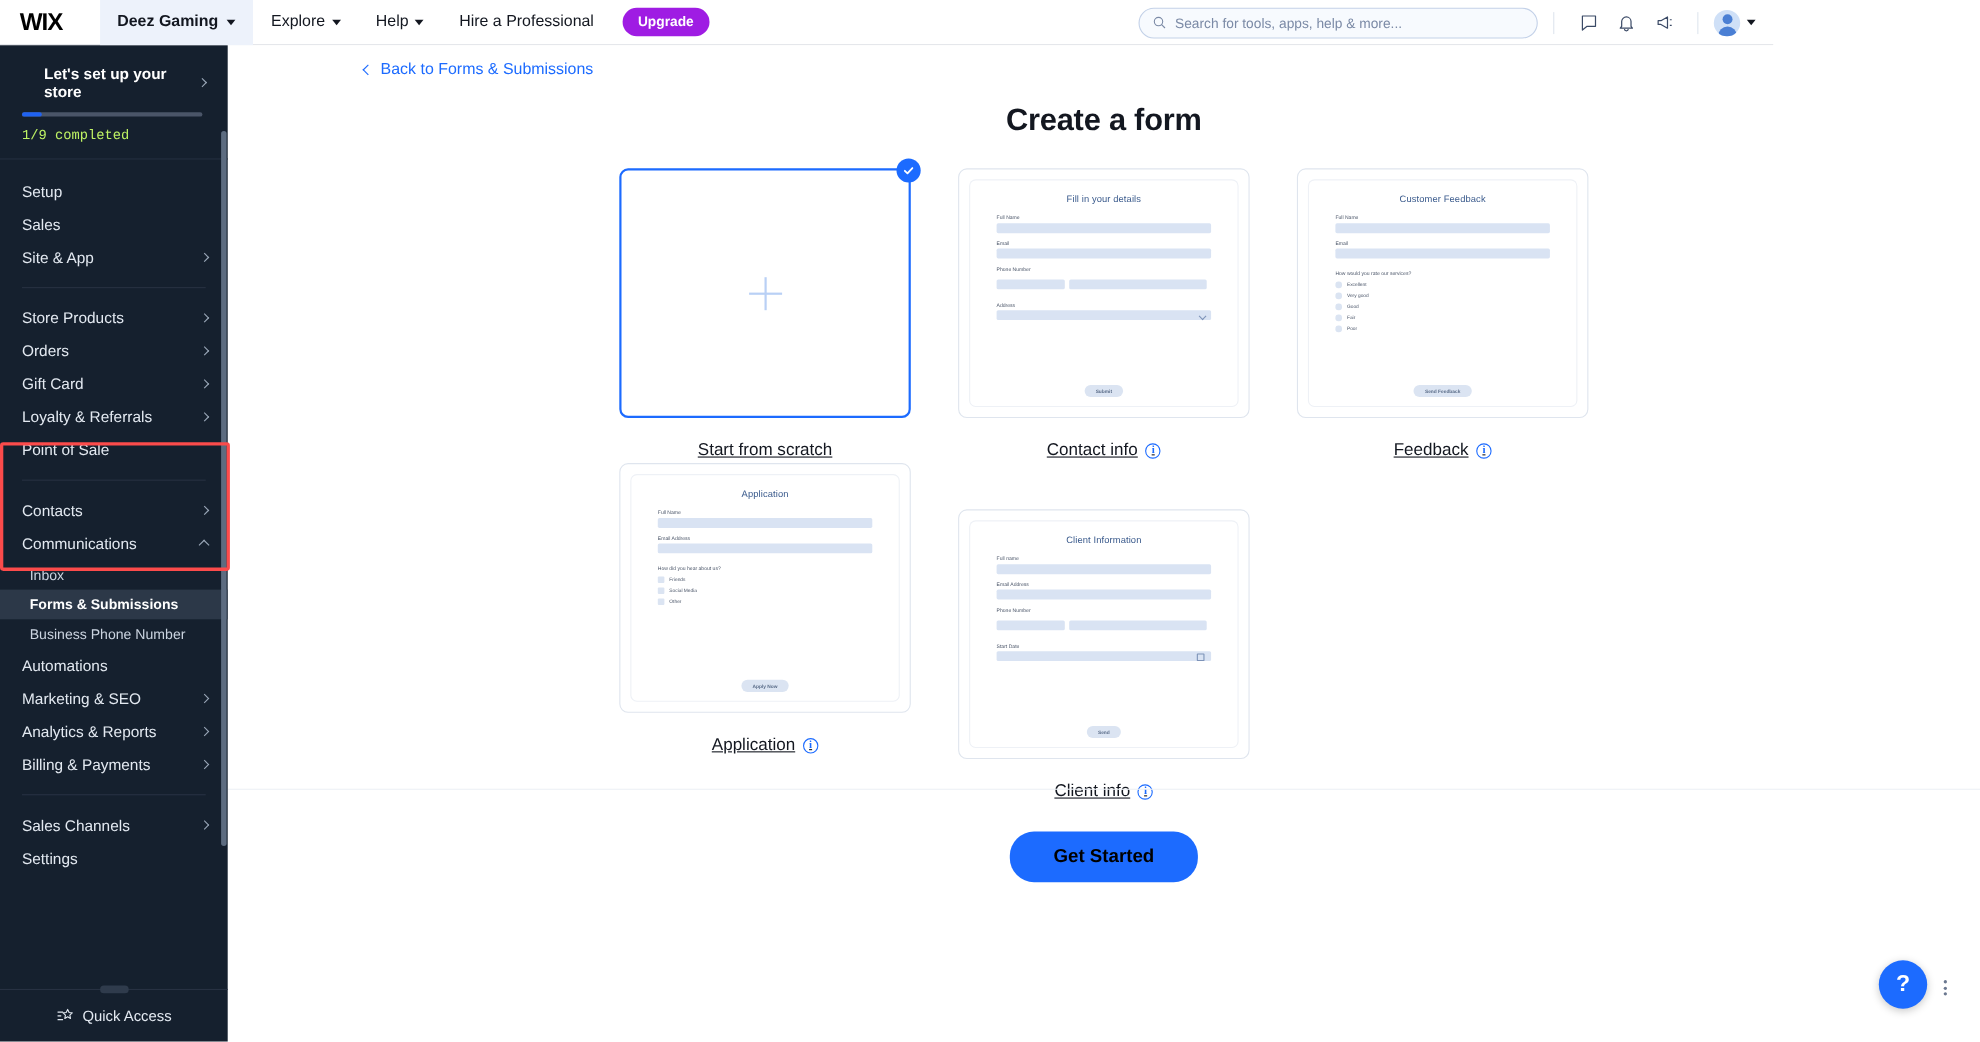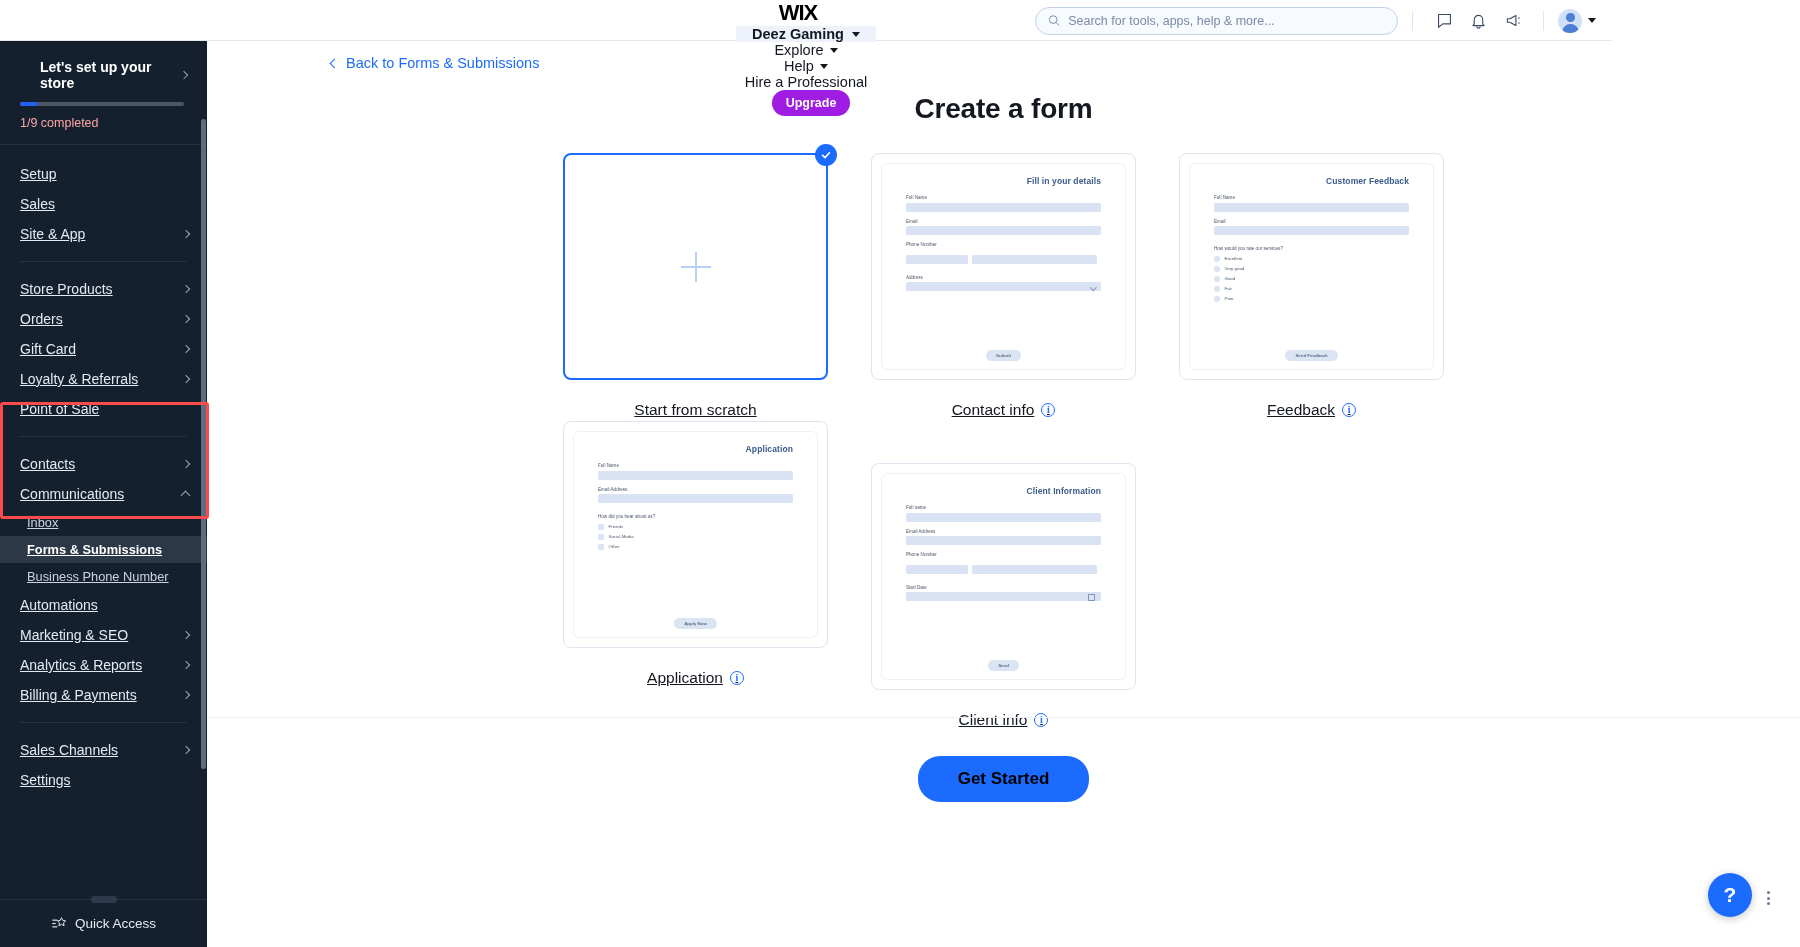--- a/index.html
+++ b/index.html
@@ -7,21 +7,21 @@
     width: 1800px; height: 947px;
     font-family: "Liberation Sans", sans-serif;
     background: #fff; overflow: hidden;
   }
   .app { position: relative; width: 1800px; height: 947px; }
 
   
   .topbar {
     position: absolute; top: 0; left: 0; width: 1612px; height: 41px;
     background: #fff; border-bottom: 1px solid #e5e7eb;
-    display: flex; align-items: center; z-index: 30; flex-direction: column;
+    display: flex; align-items: center; z-index: 30;
   }
   .wix-logo {
     font-size: 22px; font-weight: bold; letter-spacing: -1px;
     color: #000; margin-left: 18px; margin-right: 34px; font-family: "Liberation Sans", sans-serif;
   }
   .site-chip {
     display: flex; align-items: center; gap: 8px;
     background: #edf2fb; height: 41px; padding: 0 16px;
     font-size: 14.5px; font-weight: bold; color: #131720;
   }
@@ -65,28 +65,28 @@
   .sidebar {
     position: absolute; top: 41px; left: 0; width: 207px; height: 906px;
     background: #15202e; color: #dfe5ee; z-index: 20;
     display: flex; flex-direction: column;
   }
   .setup-block { padding: 18px 20px 14px 20px; border-bottom: 1px solid #242f3f; }
   .setup-head { display: flex; align-items: center; justify-content: space-between; padding-left: 20px; }
   .setup-title { font-size: 14px; font-weight: bold; color: #fff; }
   .progress-track { margin-top: 11px; height: 4px; background: #4a5568; border-radius: 2px; width: 164px; }
   .progress-fill { height: 4px; background: #1f62f2; border-radius: 2px; }
-  .setup-sub { margin-top: 10px; font-size: 12.5px; color: #fca5a5; }
+  .setup-sub { margin-top: 10px; font-size: 12.5px; color: #bef264; font-family: Liberation Mono, monospace; }
 
   .nav-scroll { flex: 1; overflow: hidden; position: relative; padding-top: 8px; }
   .nav-group { padding: 6px 0; }
   .nav-sep { height: 1px; background: #273142; margin: 6px 20px; }
   .snav {
     display: flex; align-items: center; justify-content: space-between;
-    padding: 7px 18px 7px 20px; font-size: 14px; color: #e3e9f1; cursor: pointer; text-decoration: underline;
+    padding: 7px 18px 7px 20px; font-size: 14px; color: #e3e9f1; cursor: pointer;
   }
   .snav.sub { padding-left: 27px; font-size: 12.8px; color: #cbd4e0; padding-top: 6px; padding-bottom: 6px; }
   .snav.sub.active { background: #2c3848; font-weight: bold; color: #fff; }
   .chev-r { width: 6px; height: 6px; border-right: 1.6px solid #9aa7b8;
             border-top: 1.6px solid #9aa7b8; transform: rotate(45deg); }
   .chev-u { width: 7px; height: 7px; border-right: 1.6px solid #9aa7b8;
             border-top: 1.6px solid #9aa7b8; transform: rotate(-45deg); margin-top: 3px; }
 
   .highlight-box {
     position: absolute; left: 0px; top: 402px; width: 209px; height: 117px;
@@ -157,21 +157,21 @@
     text-align: center; font-family: "Liberation Serif", serif;
   }
 
   
   .mini {
     position: absolute; inset: 10px; background: #fff; border-radius: 5px;
     box-shadow: 0 0 0 1px #eef1f6; padding: 12px 24px 8px 24px;
     display: flex; flex-direction: column;
   }
   .mini-title {
-    text-align: right; font-size: 8.5px; color: #3a5a8c; font-weight: bold;
+    text-align: center; font-size: 8.5px; color: #3a5a8c; font-weight: normal;
     margin-bottom: 9px; letter-spacing: 0.1px;
   }
   .mini-lab { font-size: 4.6px; color: #4a5568; margin-bottom: 2.5px; }
   .mini-field { height: 9px; background: #d9e3f3; border-radius: 1.5px; margin-bottom: 7px; }
   .mini-field.sm { width: 32%; display: inline-block; margin-right: 4px; }
   .mini-field.lg { width: 64%; display: inline-block; }
   .mini-row { margin-bottom: 7px; }
   .mini-sel {
     height: 9px; background: #d9e3f3; border-radius: 1.5px; margin-bottom: 6px;
     position: relative;

